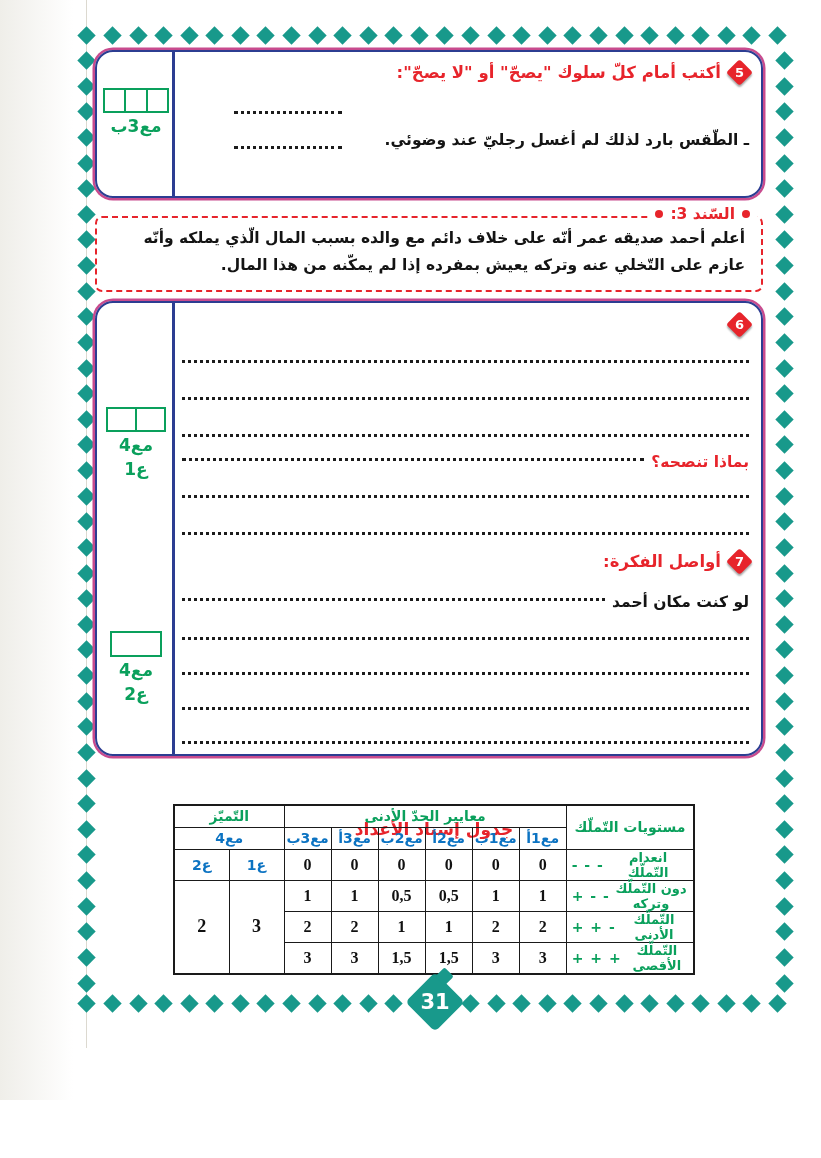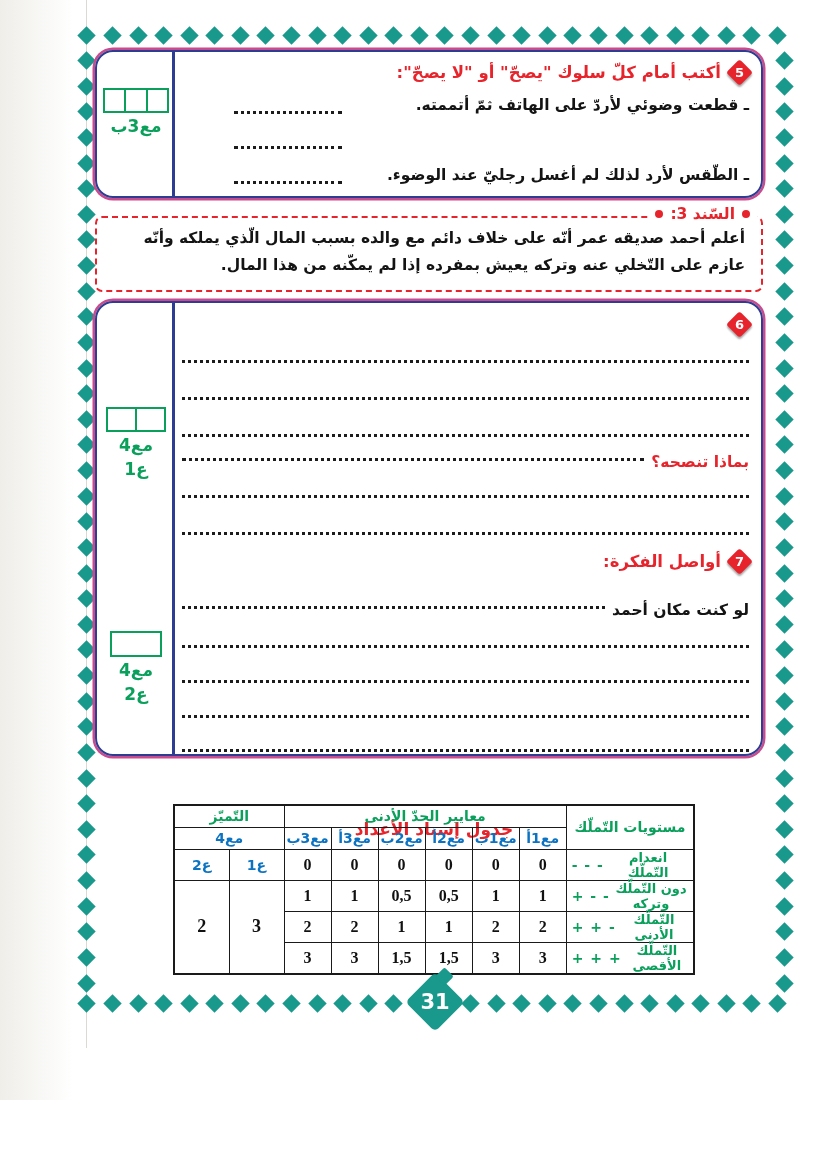--- a/index.html
+++ b/index.html
@@ -247,28 +247,24 @@
     </div>
 
     <div class="b1content">
       <div class="qrow" style="height:30px;">
         <span class="qdiamond">
             <i>5</i>
           </span>
         <span class="qtitle">أكتب أمام كلّ سلوك "يصحّ" أو "لا يصحّ":</span>
       </div>
       <div class="item">
-        <span>ـ قطعت وضوئي لأردّ على الهاتف ثمّ أتممته.</span>
         <span class="item-dots"></span>
       </div>
       <div class="item">
-        <span class="item-dots"></span>
-      </div>
-      <div class="item">
-        <span>ـ الطّقس لأرد لذلك لم أغسل رجليّ عند الوضوء.</span>
+        <span>ـ الطّقس بارد لذلك لم أغسل رجليّ عند وضوئي.</span>
         <span class="item-dots"></span>
       </div>
     </div>
   </div>
 
   <div class="sanad">
     <div class="sanad-title">
       <i class="rdot"></i>
       <span>السّند 3:</span>
       <i class="rdot"></i>
@@ -315,21 +311,21 @@
       <div class="dotline" style="margin-top:21px;"></div>
       <div class="dotline" style="margin-top:34px;"></div>
 
       <div class="qrow" style="margin-top:12px;height:28px;">
         <span class="qdiamond">
             <i>7</i>
           </span>
         <span class="qtitle">أواصل الفكرة:</span>
       </div>
 
-      <div class="fillrow" style="margin-top:23px;height:24px;">
+      <div class="fillrow" style="margin-top:15px;height:24px;">
         <span class="black-label">لو كنت مكان أحمد</span>
         <span class="fill"></span>
       </div>
 
       <div class="dotline" style="margin-top:23px;"></div>
       <div class="dotline" style="margin-top:32px;"></div>
       <div class="dotline" style="margin-top:32px;"></div>
       <div class="dotline" style="margin-top:31px;"></div>
     </div>
   </div>

